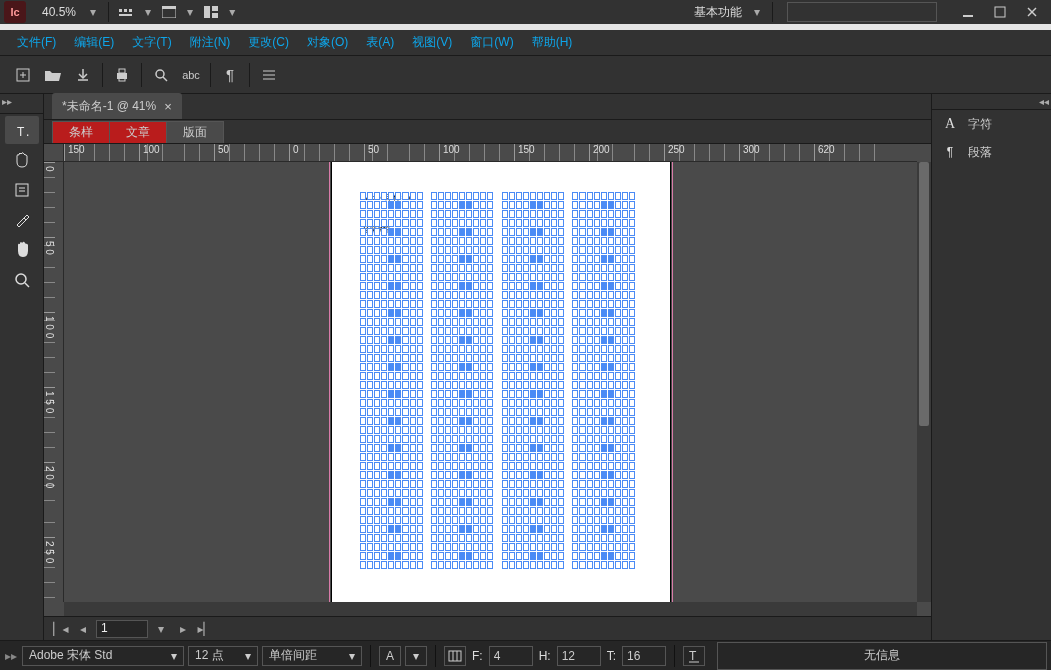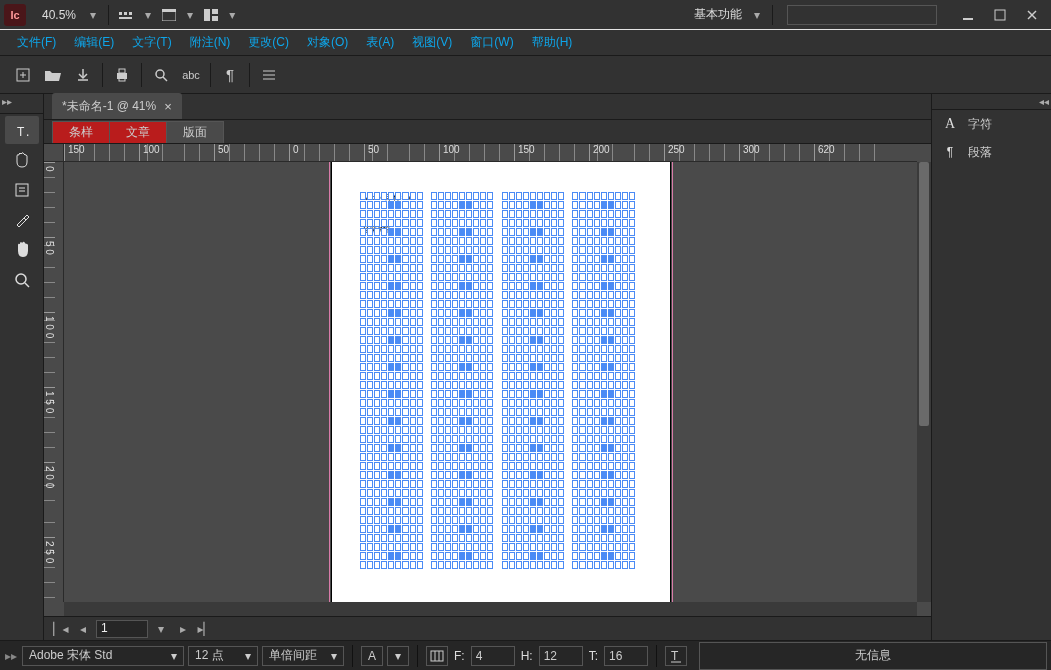--- a/index.html
+++ b/index.html
@@ -1,20 +1,20 @@
 <!DOCTYPE html>
 <html><head>
 <meta charset="utf-8">
 <style>
 * { margin:0; padding:0; box-sizing:border-box; font-family:"Microsoft YaHei",sans-serif; font-size:12px; color:#ccc; user-select:none; }
 body { background:#323232; overflow:hidden; }
 .app { width:1051px; height:670px; background:#323232; display:flex; flex-direction:column; position:relative; }
 
 
-.titlebar { height:30px; background:#323232; display:flex; align-items:center; padding:0 4px; border-bottom:1px solid #e5e5e5; }
+.titlebar { height:30px; background:#323232; display:flex; align-items:center; padding:0 4px; border-bottom:6px solid #e5e5e5; }
 .app-icon { width:22px; height:22px; background:#4a1619; border-radius:3px; display:flex; align-items:center; justify-content:center; color:#ff9a9a; font-weight:bold; font-size:11px; margin-right:8px; }
 .zoom-val { padding:0 8px; color:#ddd; }
 .dd-arrow { margin:0 6px; color:#aaa; cursor:pointer; }
 .sep-v { width:1px; height:20px; background:#1a1a1a; margin:0 6px; }
 .tb-icon { width:24px; height:24px; display:flex; align-items:center; justify-content:center; color:#ccc; cursor:pointer; }
 .spacer { flex:1; }
 .workspace { padding:0 6px; color:#ddd; }
 .searchbox { width:150px; height:20px; background:#323232; border:1px solid #555; margin:0 8px; }
 .winbtns { display:flex; gap:2px; margin-left:8px; }
 .winbtn { width:30px; height:22px; display:flex; align-items:center; justify-content:center; color:#ccc; cursor:pointer; }
@@ -84,21 +84,21 @@
 .rp-head { height:16px; border-bottom:1px solid #1a1a1a; display:flex; align-items:center; justify-content:flex-end; color:#888; font-size:9px; padding-right:4px; }
 .rp-item { height:28px; display:flex; align-items:center; padding:0 10px; gap:10px; cursor:pointer; }
 .rp-icon { width:16px; text-align:center; color:#ddd; }
 
 
 .statusbar { height:30px; background:#262626; border-top:1px solid #1a1a1a; display:flex; align-items:center; padding:0 4px; gap:4px; }
 .sb-grip { width:14px; color:#888; text-align:center; }
 .sb-field { height:20px; background:#262626; border:1px solid #555; padding:0 6px; display:flex; align-items:center; color:#ddd; }
 .sb-field.w140 { width:162px; justify-content:space-between; }
 .sb-field.w70 { width:70px; justify-content:space-between; }
-.sb-field.w100 { width:82px; justify-content:space-between; }
+.sb-field.w100 { width:100px; justify-content:space-between; }
 .sb-sep { width:1px; height:22px; background:#111; margin:0 4px; }
 .sb-ic { width:22px; height:20px; display:flex; align-items:center; justify-content:center; border:1px solid #555; color:#ccc; }
 .sb-lbl { color:#ddd; padding:0 2px; }
 .sb-val { width:44px; height:20px; background:#262626; border:1px solid #555; padding:0 4px; display:flex; align-items:center; }
 .sb-info { flex:1; height:28px; border:1px solid #555; display:flex; align-items:center; justify-content:center; margin-left:8px; }
 svg { display:block; }
 </style>
 </head>
 <body>
 

